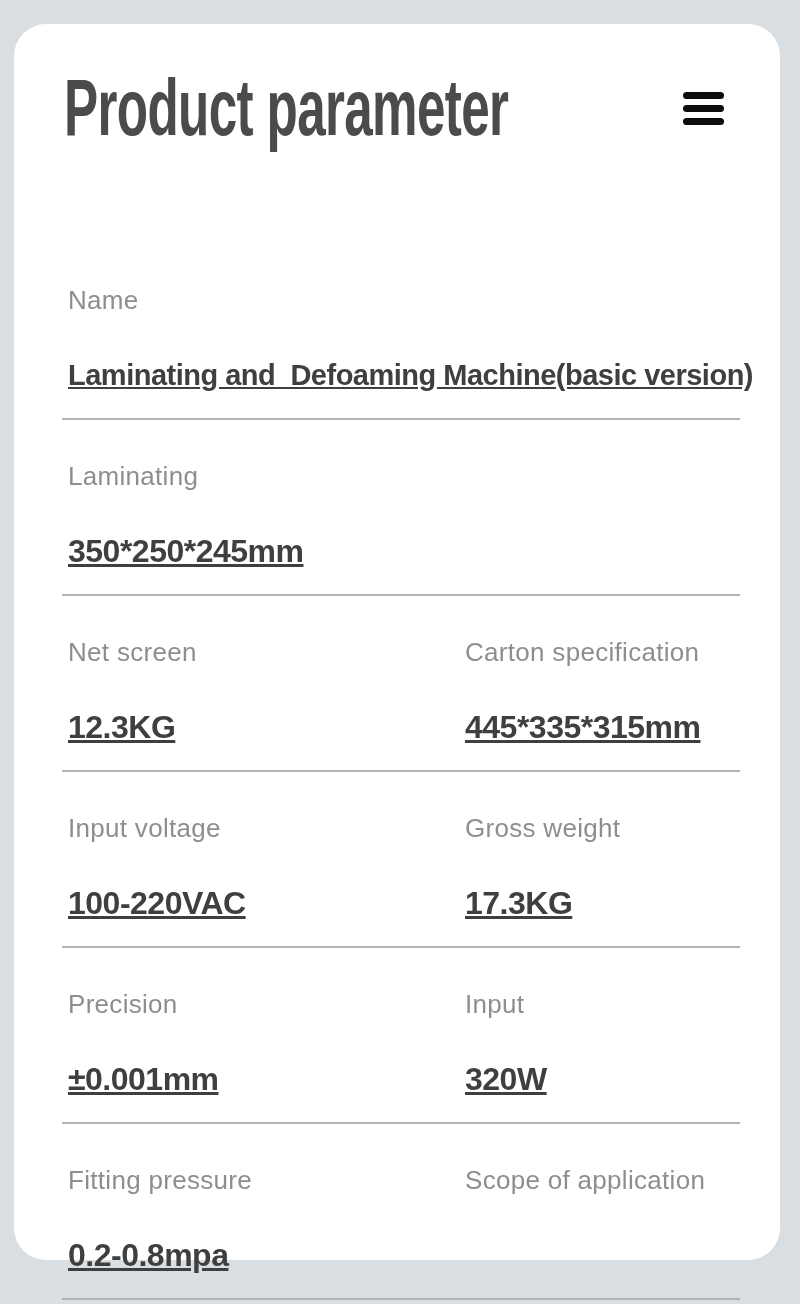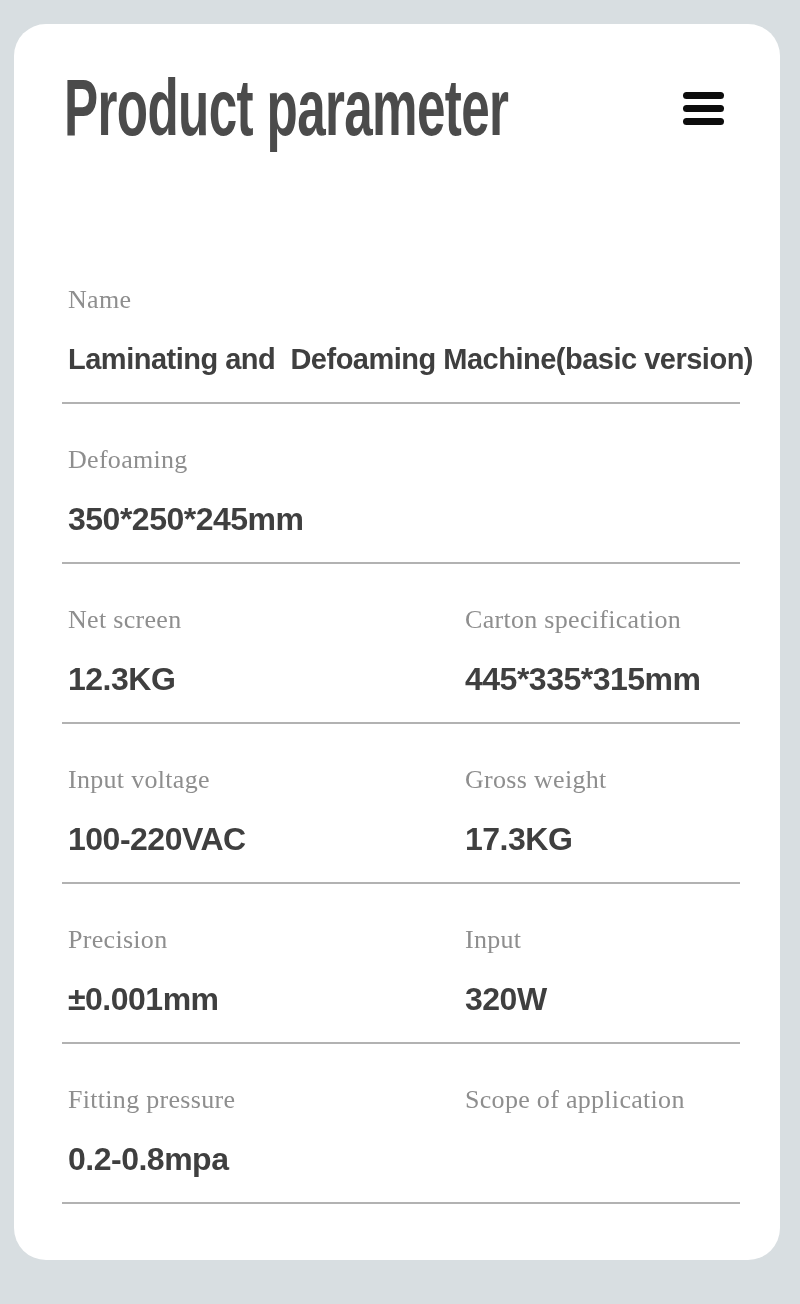--- a/index.html
+++ b/index.html
@@ -57,30 +57,30 @@
   .row-grid {
     display: grid;
     grid-template-columns: 397px 1fr;
   }
   .cell { padding-left: 6px; }
   .label {
     font-size: 26px;
     line-height: 32px;
     color: #8e8e8e;
     letter-spacing: 0.3px;
-    font-family: Liberation Serif, serif;
   }
   .value {
-    margin-top: 24px;
+    margin-top: 40px;
     font-size: 32px;
     line-height: 38px;
     font-weight: bold;
     color: #3f3f3f;
     letter-spacing: -0.5px;
     white-space: nowrap;
+    text-decoration: underline;
   }
   .value-name {
     font-size: 29px;
     white-space: pre;
     overflow: visible;
   }
 </style>
 </head>
 <body>
 
@@ -101,21 +101,21 @@
 
     <div class="row">
       <div class="cell">
         <div class="label">Name</div>
         <div class="value value-name">Laminating and  Defoaming Machine(basic version)</div>
       </div>
     </div>
 
     <div class="row row-grid">
       <div class="cell">
-        <div class="label">Defoaming</div>
+        <div class="label">Laminating</div>
         <div class="value">350*250*245mm</div>
       </div>
     </div>
 
     <div class="row row-grid">
       <div class="cell">
         <div class="label">Net screen</div>
         <div class="value">12.3KG</div>
       </div>
       <div class="cell">

